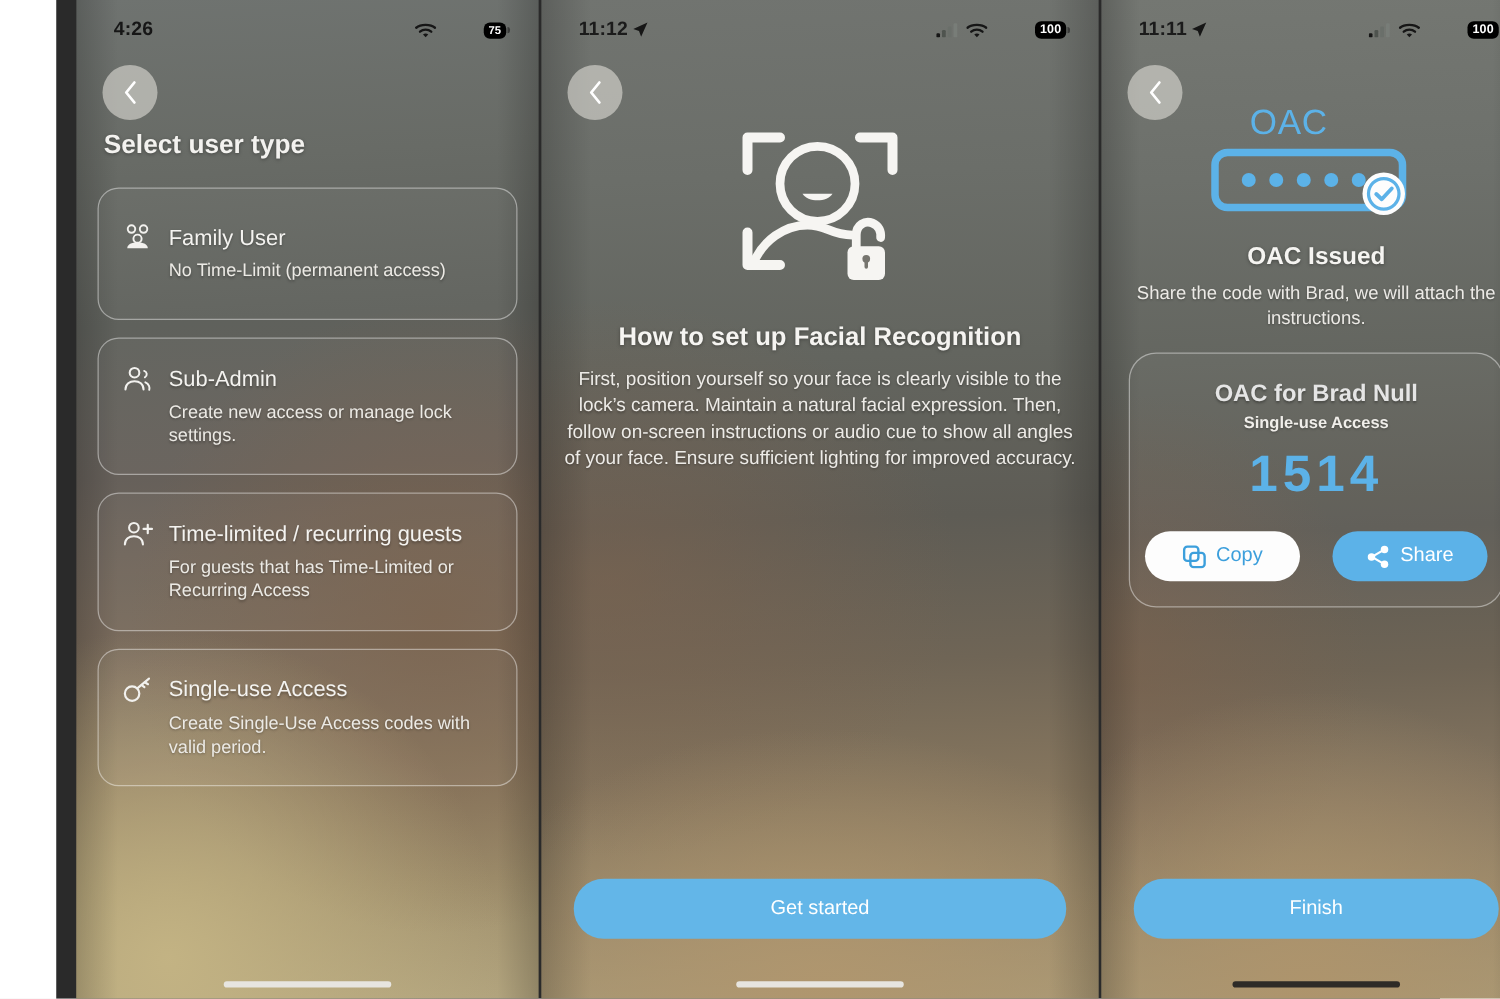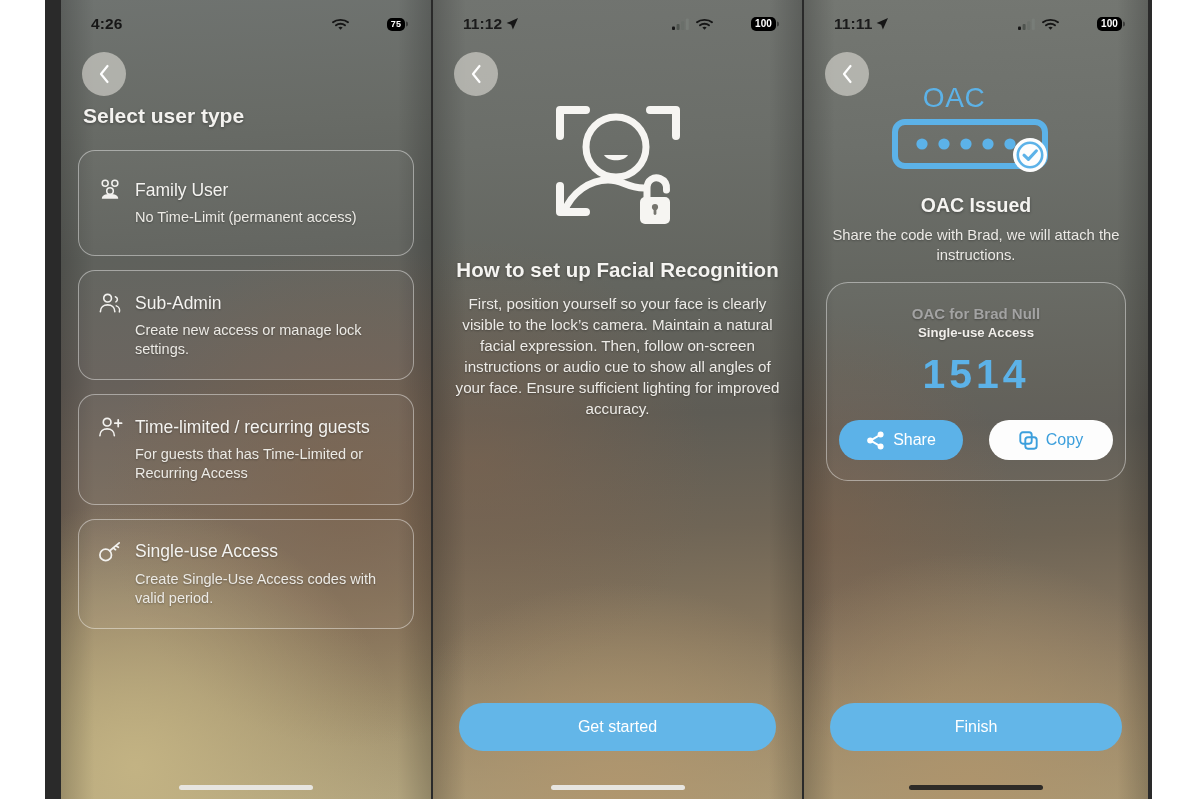--- a/index.html
+++ b/index.html
@@ -30,21 +30,21 @@
 
   
   .phone {
     position: relative;
     width: 369px; height: 799px;
     overflow: hidden;
     color: #fff;
     flex: 0 0 auto;
   }
   .phone.p1 { width: 370px; }
-  .phone.p2 { width: 369px; }
+  .phone.p2 { width: 446px; }
   .phone.p3 { width: 344px; }
 
   .bg {
     position: absolute; inset: 0;
     z-index: 0;
   }
   
   .bg.a {
     background:
       radial-gradient(120% 55% at 20% 96%, rgba(196,180,132,0.95) 0%, rgba(150,128,96,0.0) 60%),
@@ -220,21 +220,21 @@
   }
   .codecard {
     margin: 17px 22px 0;
     border: 1px solid rgba(255,255,255,0.42);
     border-radius: 22px;
     background: rgba(255,255,255,0.035);
     padding: 22px 18px 20px;
     text-align: center;
   }
   .code-for {
-    font-size: 15px; font-weight: 600; color: #a3a3a3;
+    font-size: 19px; font-weight: 600; color: #e5e5e5;
     text-shadow: 0 1px 2px rgba(0,0,0,0.3);
   }
   .code-kind {
     margin-top: 3px; font-size: 13.2px; font-weight: 700; color: #f0eeea;
     text-shadow: 0 1px 2px rgba(0,0,0,0.3);
   }
   .code-digits {
     margin-top: 11px;
     font-size: 41px; font-weight: 700; letter-spacing: 4px;
     color: #5cb2e8;
@@ -479,36 +479,36 @@
         </div>
 
         <h1 class="s3-title">OAC Issued</h1>
         <p class="s3-sub">Share the code with Brad, we will attach the instructions.</p>
 
         <div class="codecard">
           <div class="code-for">OAC for Brad Null</div>
           <div class="code-kind">Single-use Access</div>
           <div class="code-digits">1514</div>
           <div class="code-actions">
+            <div class="pill copy">
+              <svg width="19" height="19" viewBox="0 0 19 19">
+                <rect x="1.3" y="1.3" width="11.4" height="11.4" rx="2.6" fill="none" stroke="#3c9fdc" stroke-width="1.9"></rect>
+                <rect x="6.3" y="6.3" width="11.4" height="11.4" rx="2.6" fill="none" stroke="#3c9fdc" stroke-width="1.9"></rect>
+              </svg>
+              <span>Copy</span>
+            </div>
             <div class="pill share">
               <svg width="19" height="19" viewBox="0 0 19 19">
                 <circle cx="14.6" cy="3.6" r="3.0" fill="#ffffff"></circle>
                 <circle cx="4.2" cy="9.5" r="3.0" fill="#ffffff"></circle>
                 <circle cx="14.6" cy="15.4" r="3.0" fill="#ffffff"></circle>
                 <path d="M6.9 8.1 L12 5.1 M6.9 10.9 L12 13.9" stroke="#ffffff" stroke-width="1.8" stroke-linecap="round"></path>
               </svg>
               <span>Share</span>
             </div>
-            <div class="pill copy">
-              <svg width="19" height="19" viewBox="0 0 19 19">
-                <rect x="1.3" y="1.3" width="11.4" height="11.4" rx="2.6" fill="none" stroke="#3c9fdc" stroke-width="1.9"></rect>
-                <rect x="6.3" y="6.3" width="11.4" height="11.4" rx="2.6" fill="none" stroke="#3c9fdc" stroke-width="1.9"></rect>
-              </svg>
-              <span>Copy</span>
-            </div>
           </div>
         </div>
 
         <div class="cta">Finish</div>
         <div class="homebar dark"></div>
       </div>
     </section>
 
   </div>
 </div>

